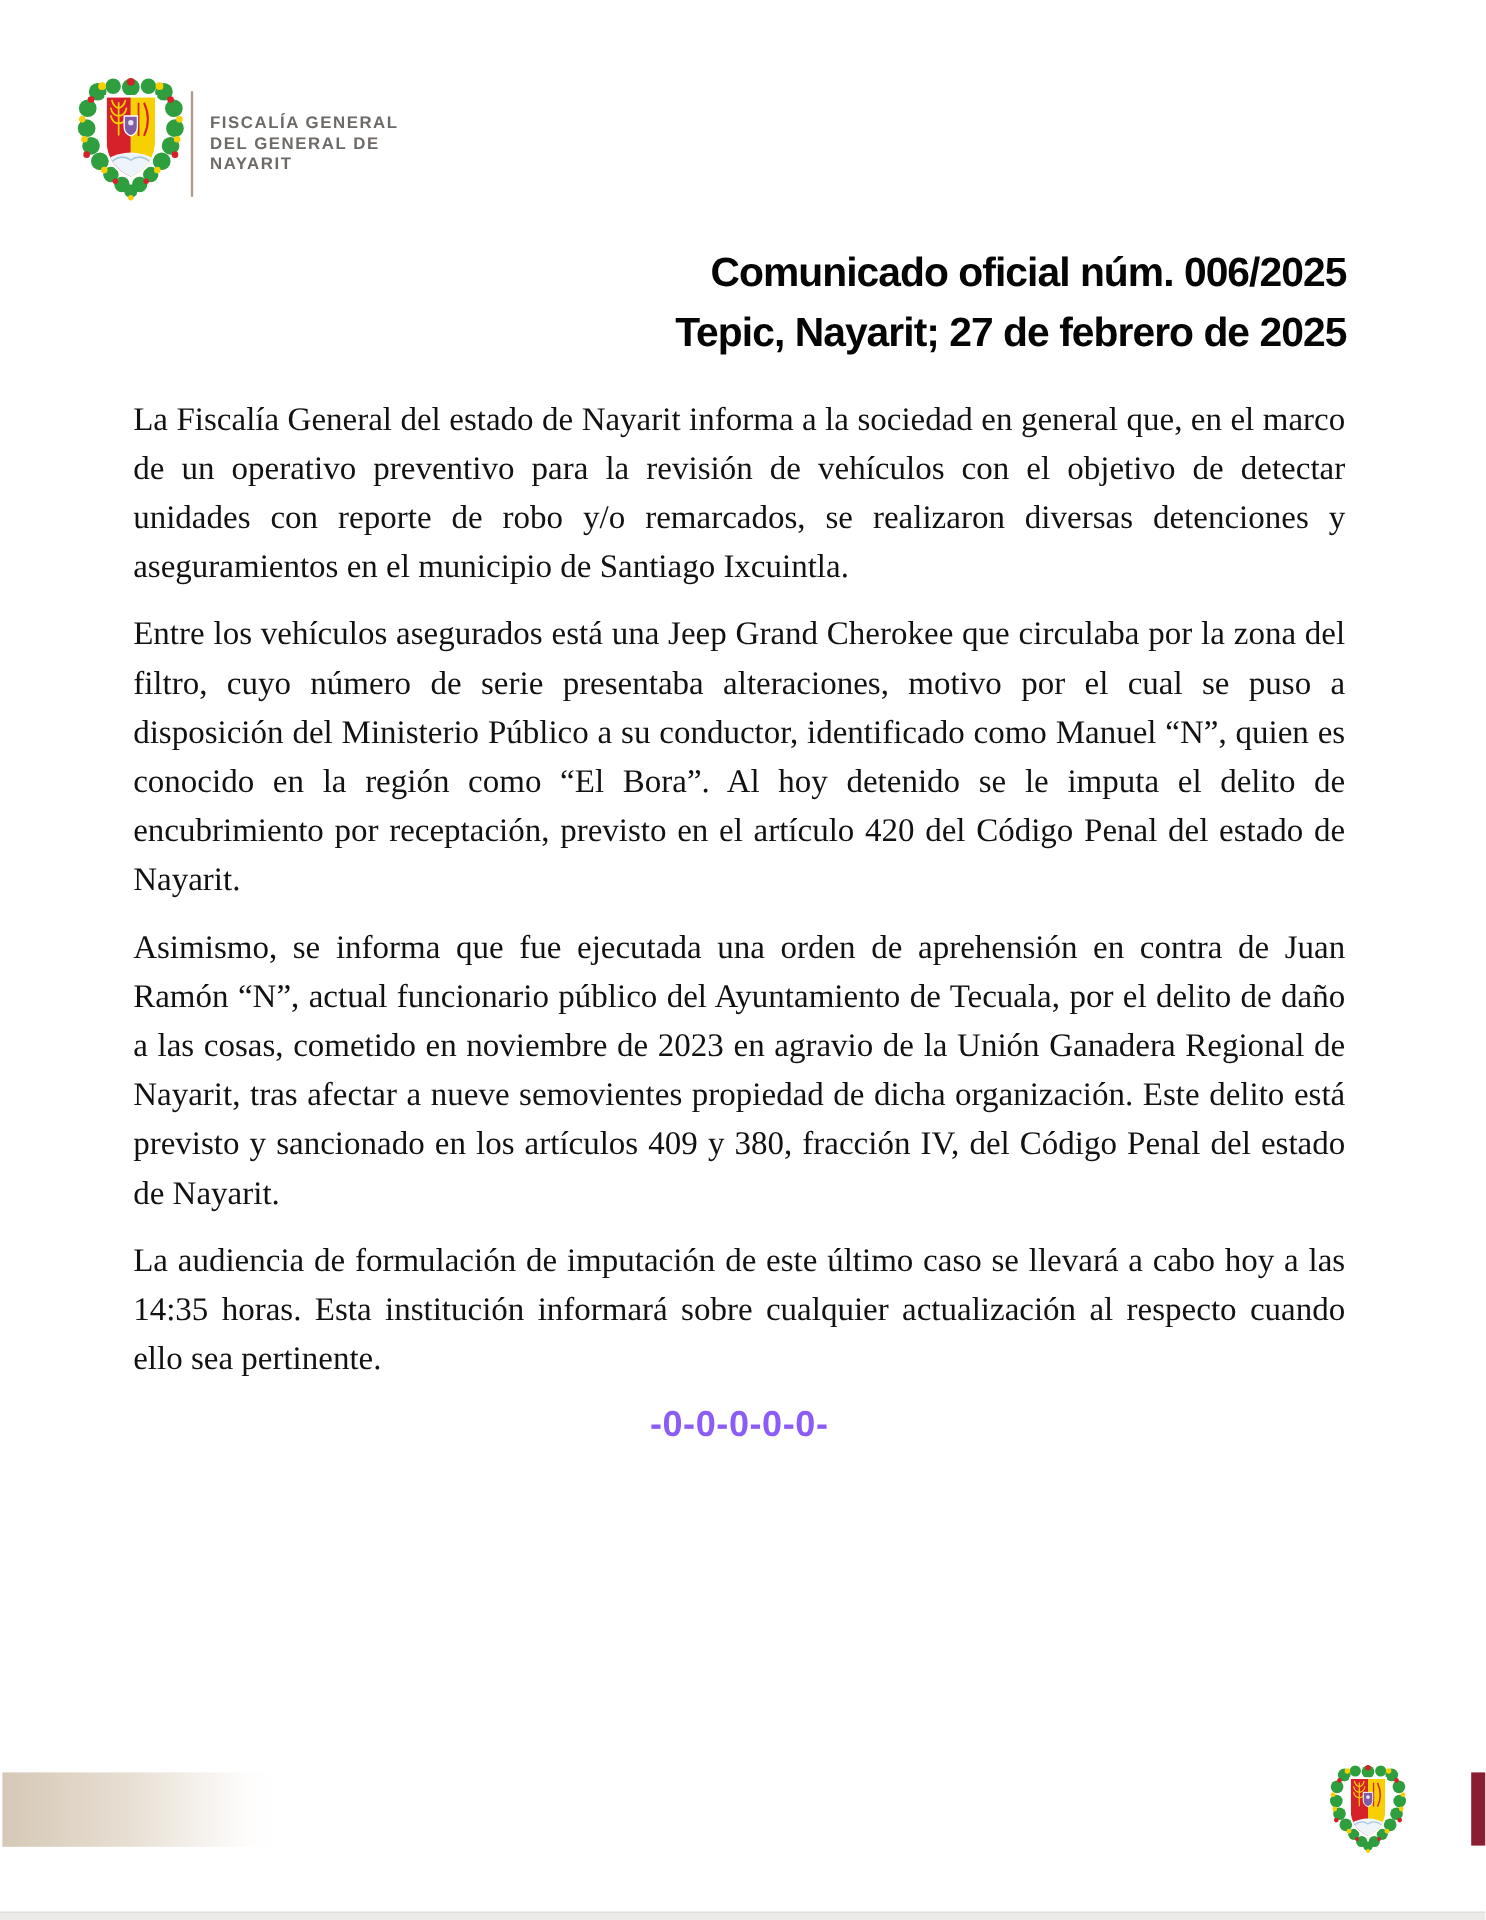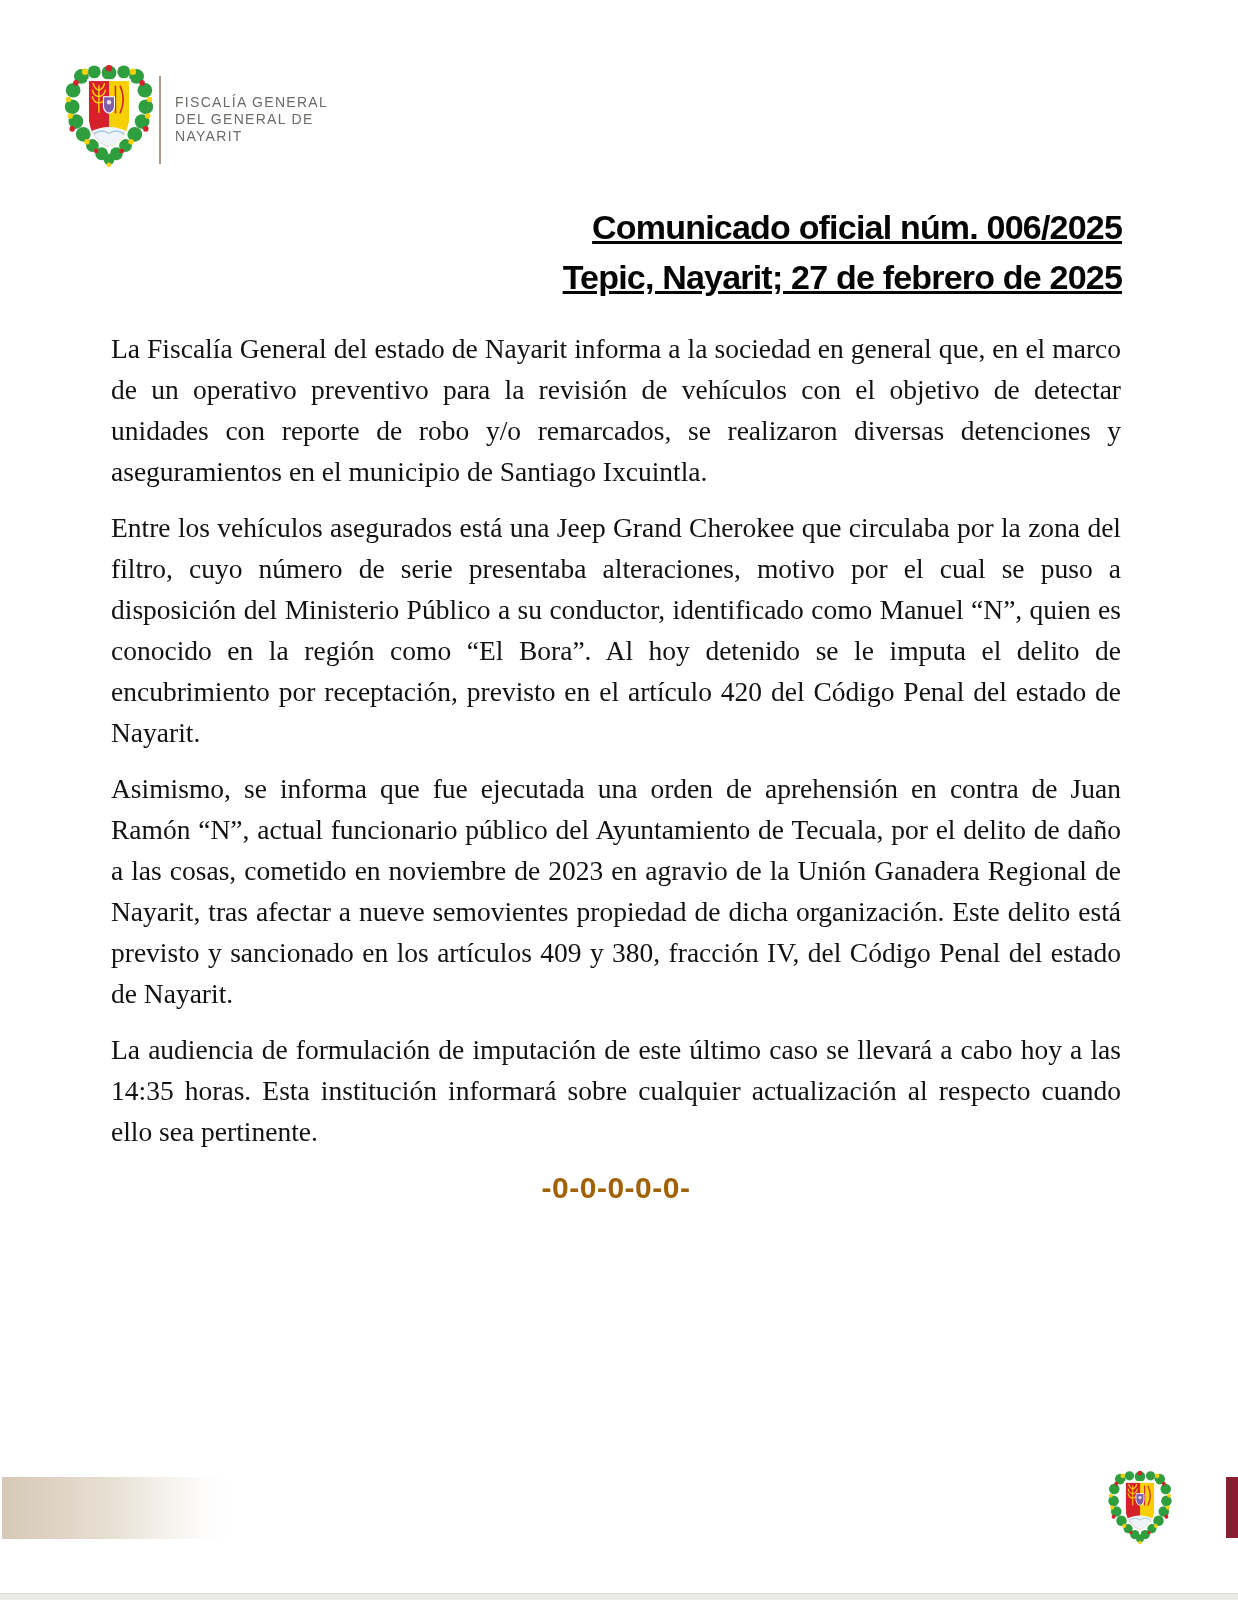--- a/index.html
+++ b/index.html
@@ -17,56 +17,55 @@
   .letterhead { position:absolute; left:63px; top:64px; display:flex; align-items:flex-start; }
   .crest-lg { width:92px; height:104px; display:block; }
   .lh-divider {
     width:2px; height:88px;
     background:#ad9a8b;
     margin:12px 14px 0 4px;
   }
   .org-name {
     margin-top:30px;
     font-family:"Liberation Sans","DejaVu Sans",sans-serif;
-    font-weight:normal;
+    font-weight:bold;
     font-size:14px; line-height:17px;
     letter-spacing:1.3px;
     color:var(--org-name-gray,#6d6a67);
   }
 
   
   .doc-title {
     position:absolute;
     top:202px; right:116px; left:116px;
     text-align:right;
     font-family:"Liberation Sans","DejaVu Sans",sans-serif;
     font-weight:700;
     font-size:34px; line-height:50px;
     letter-spacing:-0.8px;
     color:#050505;
     white-space:nowrap;
-    text-decoration:underline;
   }
 
   
   .doc-body {
     position:absolute;
     left:111px; top:328px; width:1010px;
     font-size:27.5px; line-height:41px;
     color:#121212;
     text-align:justify;
   }
   .doc-body p { margin:0 0 15px 0; }
   .end-separator {
     margin-top:6px;
     text-align:center;
     font-family:"Liberation Sans","DejaVu Sans",sans-serif;
     font-weight:700;
     font-size:30px;
-    color:#a16207;
+    color:#8b5cf6;
     letter-spacing:0.5px;
   }
 
   
   .footer-gradient-bar {
     position:absolute; left:2px; top:1477px;
     width:228px; height:62px;
     background:linear-gradient(90deg, var(--footer-gradient-tan,#d5c8b6) 0%, #e7ded2 45%, #fdfcfb 88%, #ffffff 100%);
   }
   .footer-crest { position:absolute; left:1107px; top:1470px; width:66px; height:75px; }

